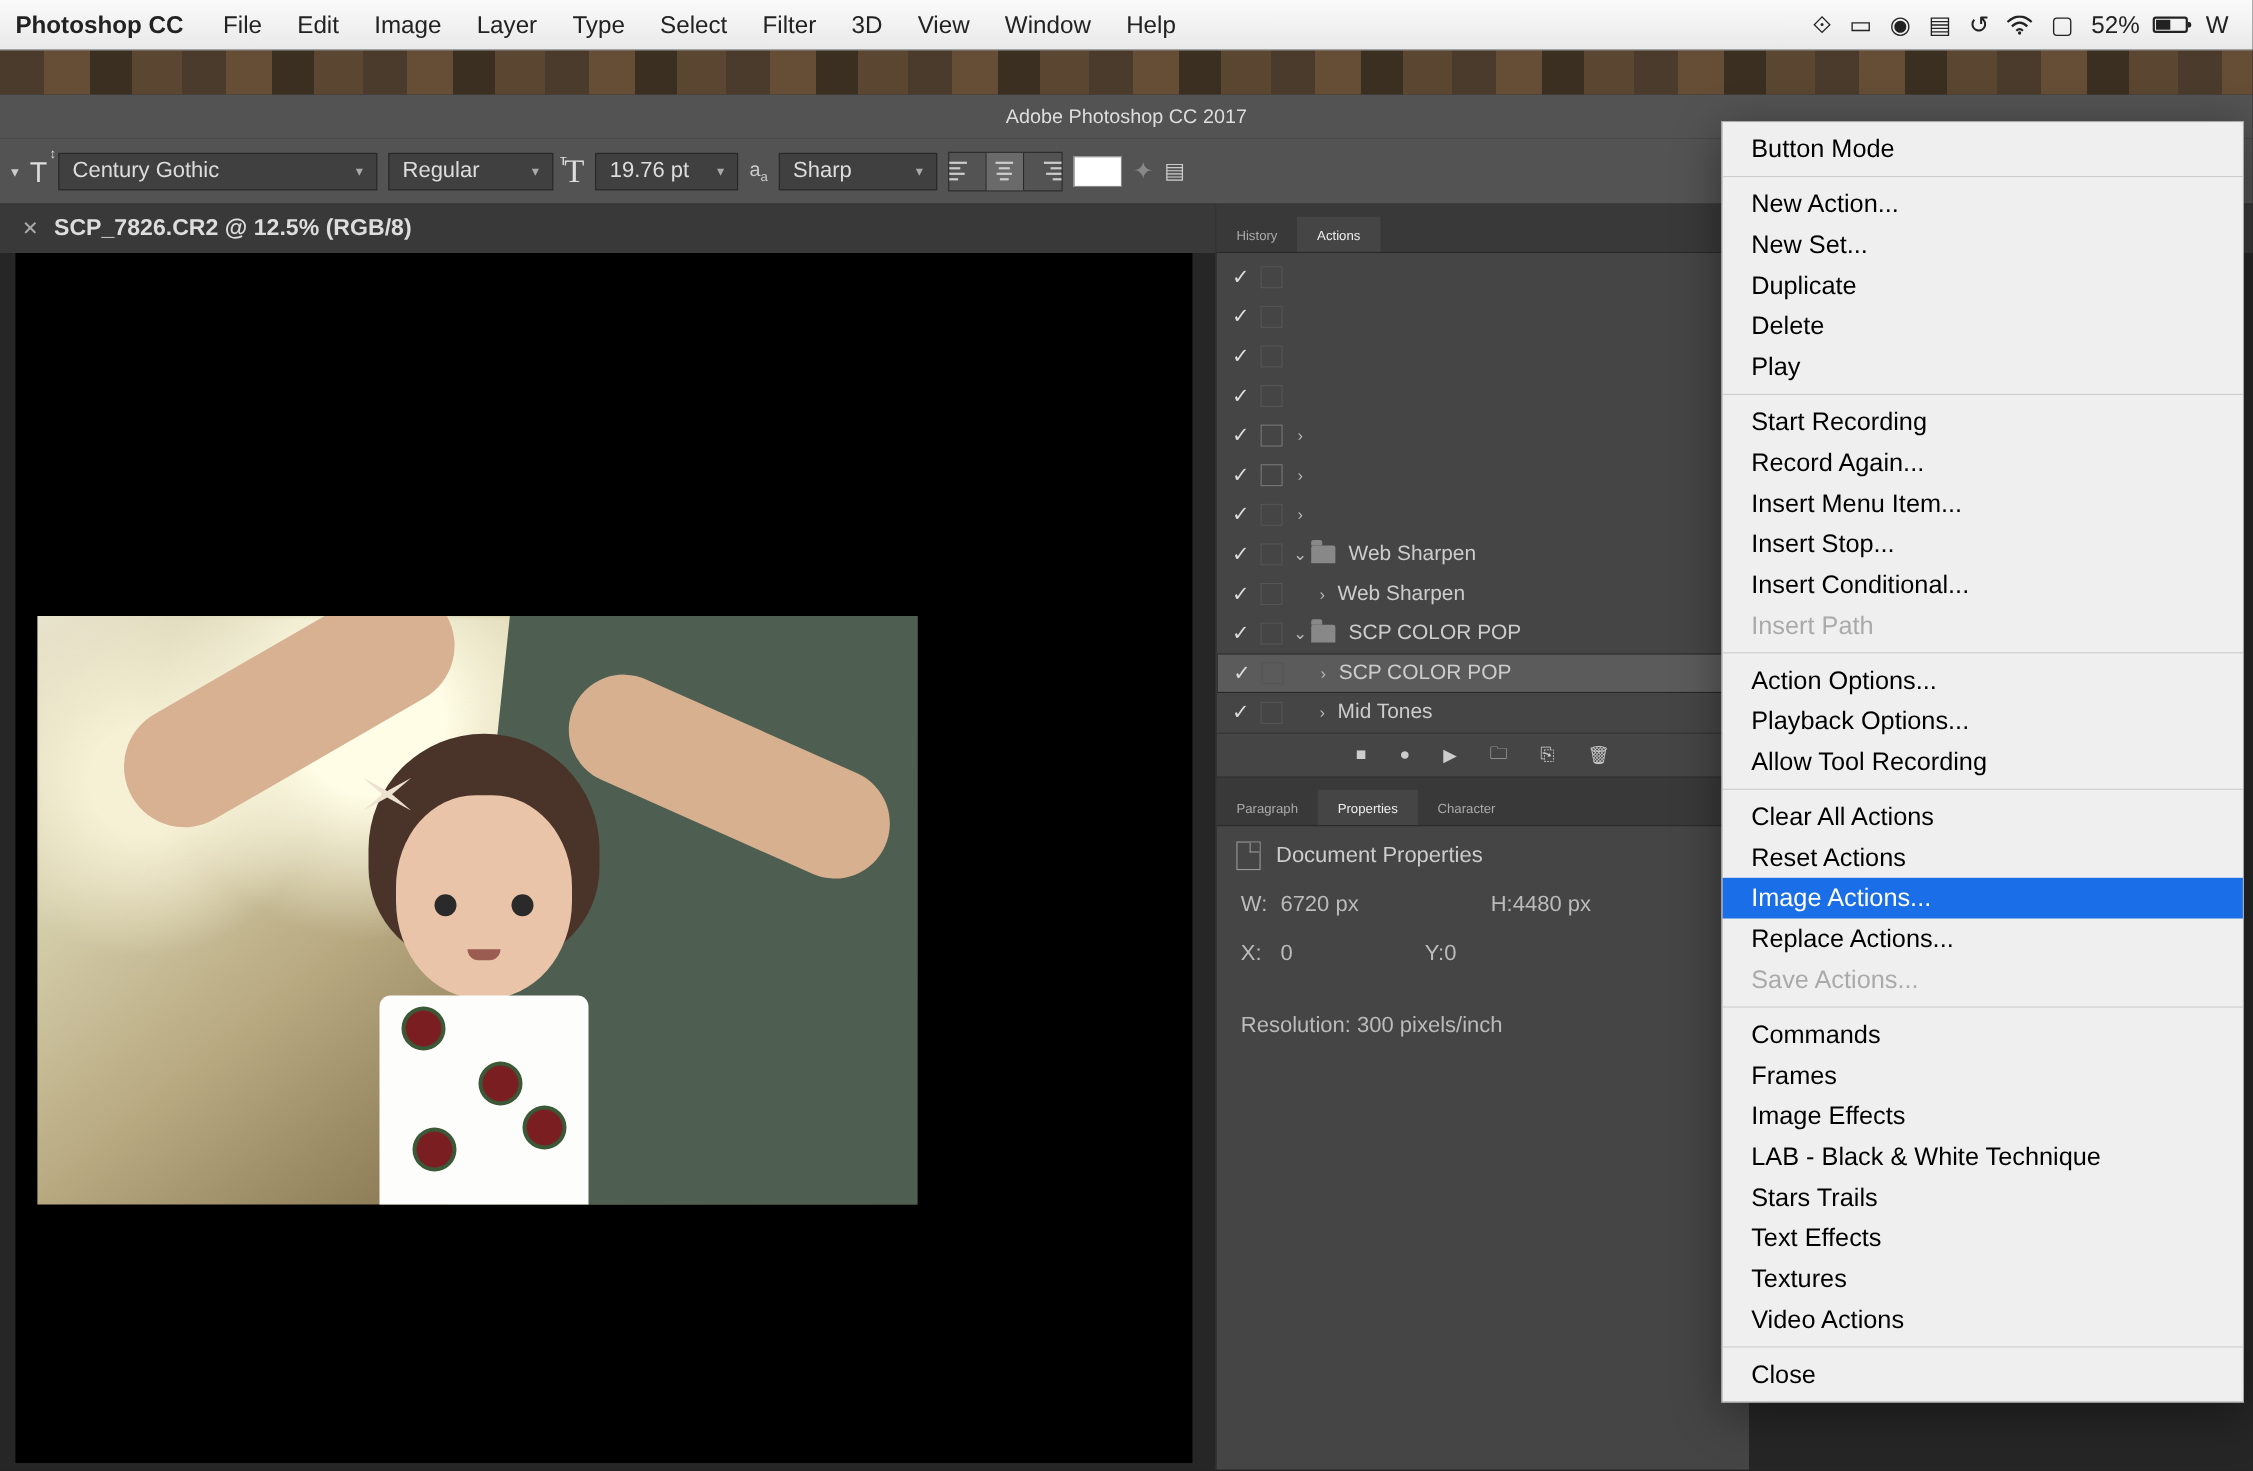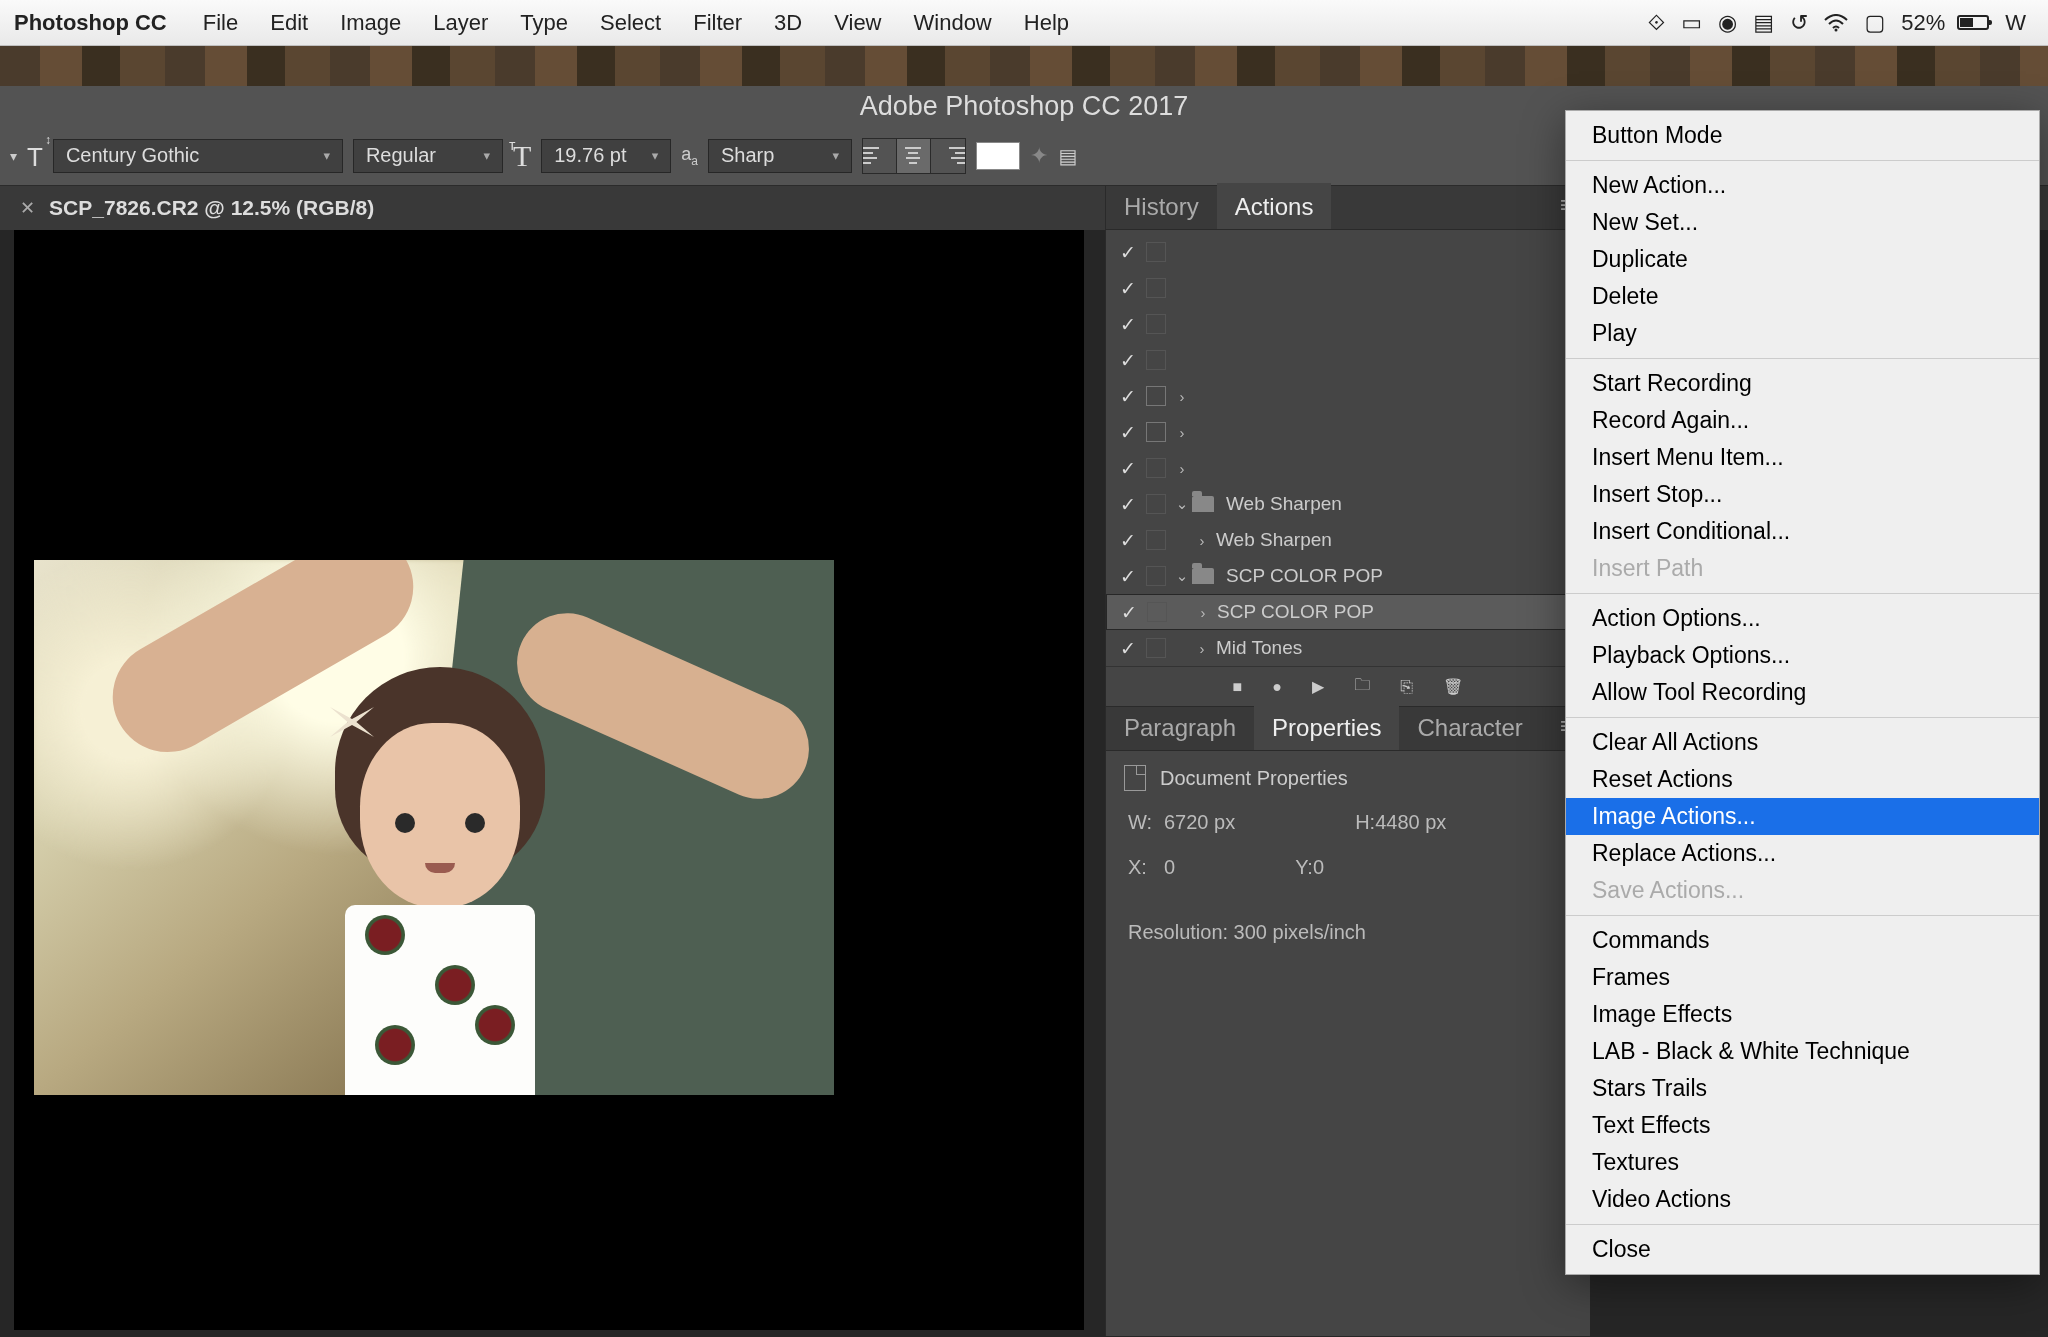--- a/index.html
+++ b/index.html
@@ -12,21 +12,21 @@
 .menubar .sys { margin:0 8px; display:inline-flex; align-items:center; }
 .menubar .battery { width:32px; height:15px; border:2px solid #222; border-radius:3px; position:relative; margin-left:4px; }
 .menubar .battery::after { content:""; position:absolute; right:-5px; top:3px; width:3px; height:5px; background:#222; border-radius:0 2px 2px 0; }
 .menubar .battery::before { content:""; position:absolute; left:1px; top:1px; width:45%; height:calc(100% - 2px); background:#222; }
 
 .woodbar { position:absolute; top:46px; left:0; width:100%; height:40px; background:repeating-linear-gradient(90deg,#4a3b2c 0 40px,#654d36 40px 82px,#3a2f20 82px 120px,#5a4631 120px 165px); }
 .traffic { position:absolute; top:98px; left:10px; }
 .traffic span { display:inline-block; width:17px; height:17px; border-radius:50%; margin-right:8px; }
 .tc-r { background:#ff5f57; } .tc-y { background:#febc2e; } .tc-g { background:#28c840; }
 
-.titlebar { position:absolute; top:86px; left:0; width:100%; height:40px; background:#535353; display:flex; align-items:center; justify-content:center; color:#ddd; font-size:27px; }
+.titlebar { position:absolute; top:86px; left:0; width:100%; height:40px; background:#535353; display:flex; align-items:center; justify-content:center; color:#ddd; font-size:18px; }
 
 .options { position:absolute; top:126px; left:0; width:100%; height:60px; background:#535353; border-bottom:1px solid #2b2b2b; display:flex; align-items:center; padding:0 10px; gap:10px; color:#ddd; font-size:20px; }
 .sel { background:#404040; border:1px solid #272727; height:34px; display:flex; align-items:center; padding:0 12px; position:relative; }
 .sel .chev { margin-left:auto; font-size:13px; color:#aaa; }
 .swatch { width:44px; height:28px; background:#fff; border:1px solid #888; }
 .alignbox { display:flex; border:1px solid #2a2a2a; }
 .alignbox div { width:34px; height:34px; display:flex; align-items:center; justify-content:center; border-right:1px solid #2a2a2a; }
 .alignbox div:last-child { border:none; }
 .alignbox .active { background:#6a6a6a; }
 .alines { display:flex; flex-direction:column; gap:3px; }
@@ -47,21 +47,21 @@
 .photo .face { position:absolute; top:56px; left:50%; transform:translateX(-50%); width:160px; height:185px; background:#e9c4a8; border-radius:45% 45% 48% 48%; }
 .photo .eye { position:absolute; top:90px; width:20px; height:20px; background:#2a2a2a; border-radius:50%; }
 .photo .eL { left:35px; } .photo .eR { right:35px; }
 .photo .mouth { position:absolute; top:140px; left:50%; transform:translateX(-50%); width:30px; height:10px; background:#9a5b50; border-radius:0 0 12px 12px; }
 .photo .bow { position:absolute; top:40px; left:40px; width:44px; height:30px; background:#ece2cf; clip-path:polygon(0 0,40% 50%,0 100%,50% 60%,100% 100%,60% 50%,100% 0,50% 40%); }
 .photo .top { position:absolute; top:238px; left:50%; transform:translateX(-50%); width:190px; height:200px; background:#fdfdfb; border-radius:10px 10px 0 0; }
 .photo .fl { position:absolute; width:40px; height:40px; background:radial-gradient(circle at 50% 50%,#7a1e22 0 55%,#3b5837 60% 100%); border-radius:50%; }
 .photo .f1{top:10px;left:20px}.photo .f2{top:60px;left:90px}.photo .f3{top:120px;left:30px}.photo .f4{top:100px;left:130px}
 
 .panel-right { position:absolute; top:186px; left:1105px; width:485px; height:1150px; background:#454545; border-left:1px solid #2a2a2a; color:#ccc; }
-.panel-tabs { height:44px; background:#393939; display:flex; align-items:flex-end; font-size:24px; border-bottom:1px solid #2a2a2a; }
+.panel-tabs { height:44px; background:#393939; display:flex; align-items:flex-end; font-size:12px; border-bottom:1px solid #2a2a2a; }
 .panel-tabs div { padding:10px 18px 8px; color:#aaa; }
 .panel-tabs .active { background:#454545; color:#eee; }
 .panel-tabs .menu { margin-left:auto; padding:10px 14px; letter-spacing:2px; }
 
 .actions-list { padding:4px 0 0px; font-size:19px; }
 .arow { height:36px; display:flex; align-items:center; padding:0 10px; }
 .achk { width:24px; text-align:center; color:#ddd; }
 .abox { width:20px; height:20px; border:1px solid #777; margin:0 6px; }
 .achev { width:20px; text-align:center; color:#bbb; font-size:15px; }
 .afolder { width:22px; height:16px; background:#888; border-radius:2px 2px 0 0; margin-right:8px; position:relative; }

